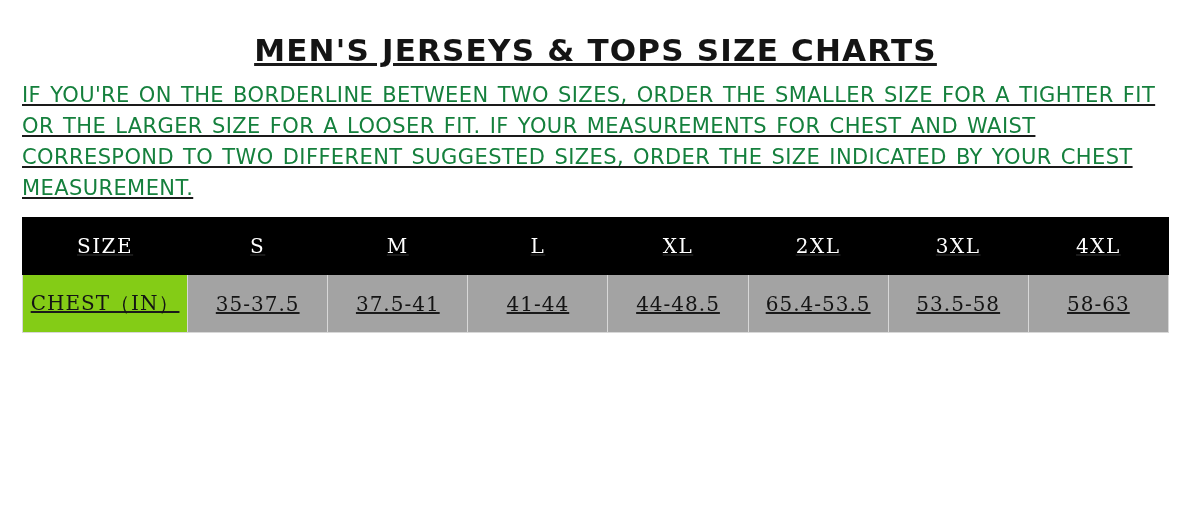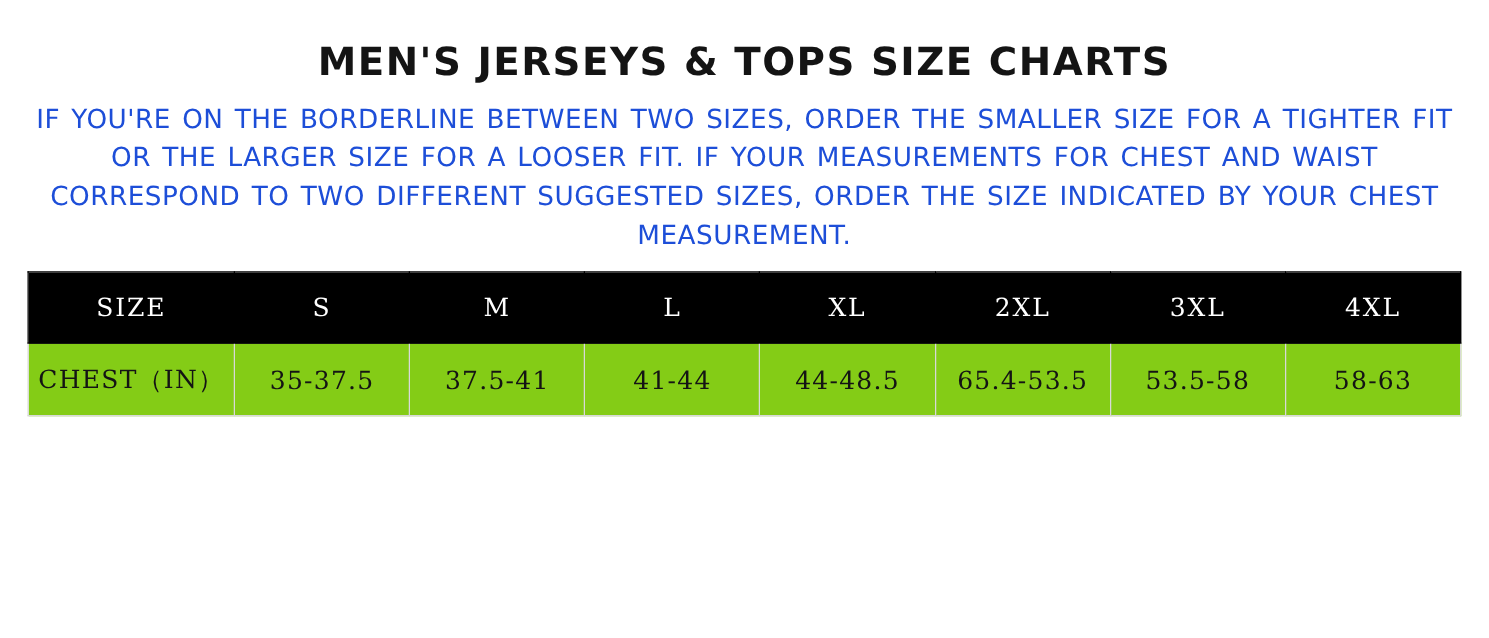--- a/index.html
+++ b/index.html
@@ -13,39 +13,40 @@
     font-family: "Liberation Sans", sans-serif;
     color: #1a1a1a;
     overflow: hidden;
   }
   .page {
     width: 1191px;
     height: 510px;
     position: relative;
     box-sizing: border-box;
     padding: 0 20px;
+    text-decoration: underline;
   }
   .title {
     text-align: center;
     font-family: "DejaVu Sans", sans-serif;
     font-weight: bold;
     font-size: 31px;
     letter-spacing: 1.2px;
     color: #141414;
     margin: 0;
     padding-top: 32px;
     padding-bottom: 2px;
   }
   .intro {
     font-family: "DejaVu Sans", sans-serif;
     font-size: 21px;
     line-height: 1.48;
-    color: #1d4ed8;
+    color: #15803d;
     letter-spacing: 0.4px;
-    text-align: center;
+    text-align: left;
     margin: 10px 2px 0 2px;
     word-spacing: 2px;
   }
   .table-wrap {
     margin-top: 13px;
     padding: 0 2px;
   }
   table.size-chart {
     border-collapse: collapse;
     width: 1147px;
@@ -68,21 +69,21 @@
     color: #ffffff;
     border: 1px solid #000000;
     height: 56px;
     font-size: 20px;
     letter-spacing: 1.5px;
   }
   table.size-chart tbody tr td:first-child {
     background: #ffffff;
   }
   table.size-chart tbody td {
-    background: #84cc16;
+    background: #a3a3a3;
   }
   table.size-chart tbody tr td:first-child {
     background: #84cc16;
   }
   .col-label { width: 165px; }
   .col-size  { width: 140px; }
 </style>
 </head>
 <body>
 

